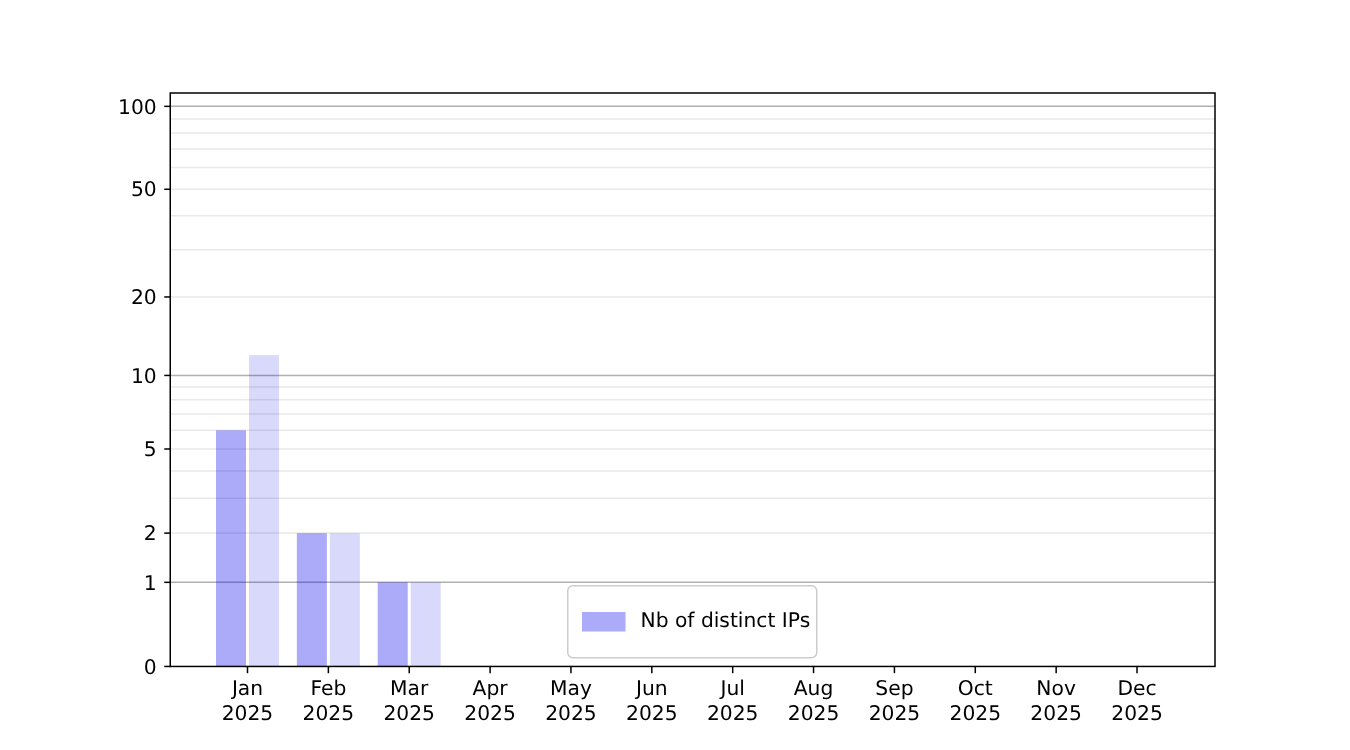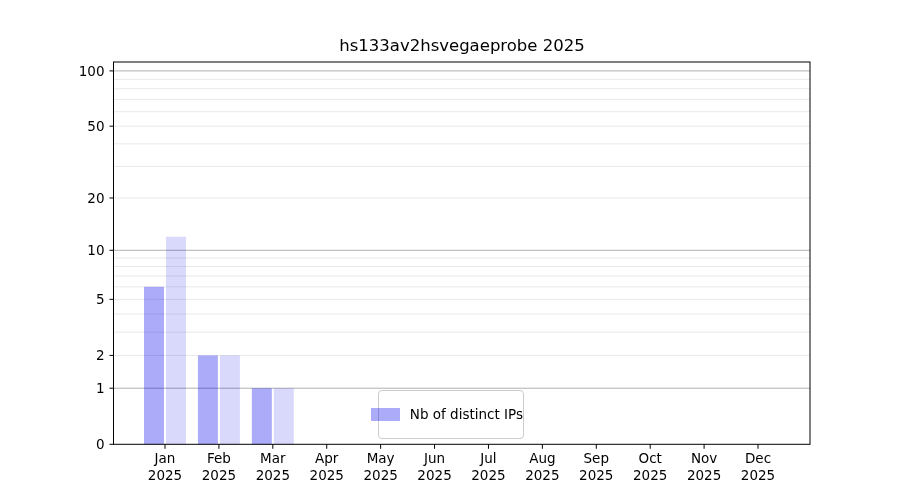--- a/index.html
+++ b/index.html
@@ -20,47 +20,45 @@
   }
   #chart-svg { position: absolute; left: 0; top: 0; }
   #chart-svg text {
     font-family: "DejaVu Sans", "Liberation Sans", sans-serif;
     font-size: 13.5px;
     fill: #000000;
   }
   #legend {
     position: absolute;
     left: 378px; top: 390px;
-    width: 146px; height: 49px;
+    width: 167px; height: 49px;
     box-sizing: border-box;
     background: #ffffff;
     border: 1px solid #cccccc;
     border-radius: 4px;
     display: flex;
     flex-direction: column;
     justify-content: space-evenly;
-    padding-left: 26px;
+    padding-left: 9px;
     font-size: 13.5px;
     color: #000000;
-    align-items: flex-end;
   }
   .legend-row { display: flex; align-items: center; }
   .legend-swatch {
     display: inline-block;
     width: 29px; height: 13px;
     margin-right: 10px;
     flex: 0 0 auto;
   }
   .legend-label { white-space: nowrap; line-height: 1; padding-top: 1px; }
 </style>
 </head>
 <body>
 
 <div id="figure">
-  <div id="chart-title">hs133av2hsvegaeprobe 2025</div>
   <svg id="chart-svg" width="900" height="500">
       <line x1="113.5" y1="355.41231024572687" x2="810" y2="355.41231024572687" stroke="#e9e9e9" stroke-width="1"></line>
       <line x1="113.5" y1="332.1362236156006" x2="810" y2="332.1362236156006" stroke="#e9e9e9" stroke-width="1"></line>
       <line x1="113.5" y1="314.0818881921997" x2="810" y2="314.0818881921997" stroke="#e9e9e9" stroke-width="1"></line>
       <line x1="113.5" y1="299.3304220535272" x2="810" y2="299.3304220535272" stroke="#e9e9e9" stroke-width="1"></line>
       <line x1="113.5" y1="286.858235145344" x2="810" y2="286.858235145344" stroke="#e9e9e9" stroke-width="1"></line>
       <line x1="113.5" y1="276.0543354234009" x2="810" y2="276.0543354234009" stroke="#e9e9e9" stroke-width="1"></line>
       <line x1="113.5" y1="266.5246204914538" x2="810" y2="266.5246204914538" stroke="#e9e9e9" stroke-width="1"></line>
       <line x1="113.5" y1="258" x2="810" y2="258" stroke="#e9e9e9" stroke-width="1"></line>
       <line x1="113.5" y1="197.97054539107083" x2="810" y2="197.97054539107083" stroke="#e9e9e9" stroke-width="1"></line>

